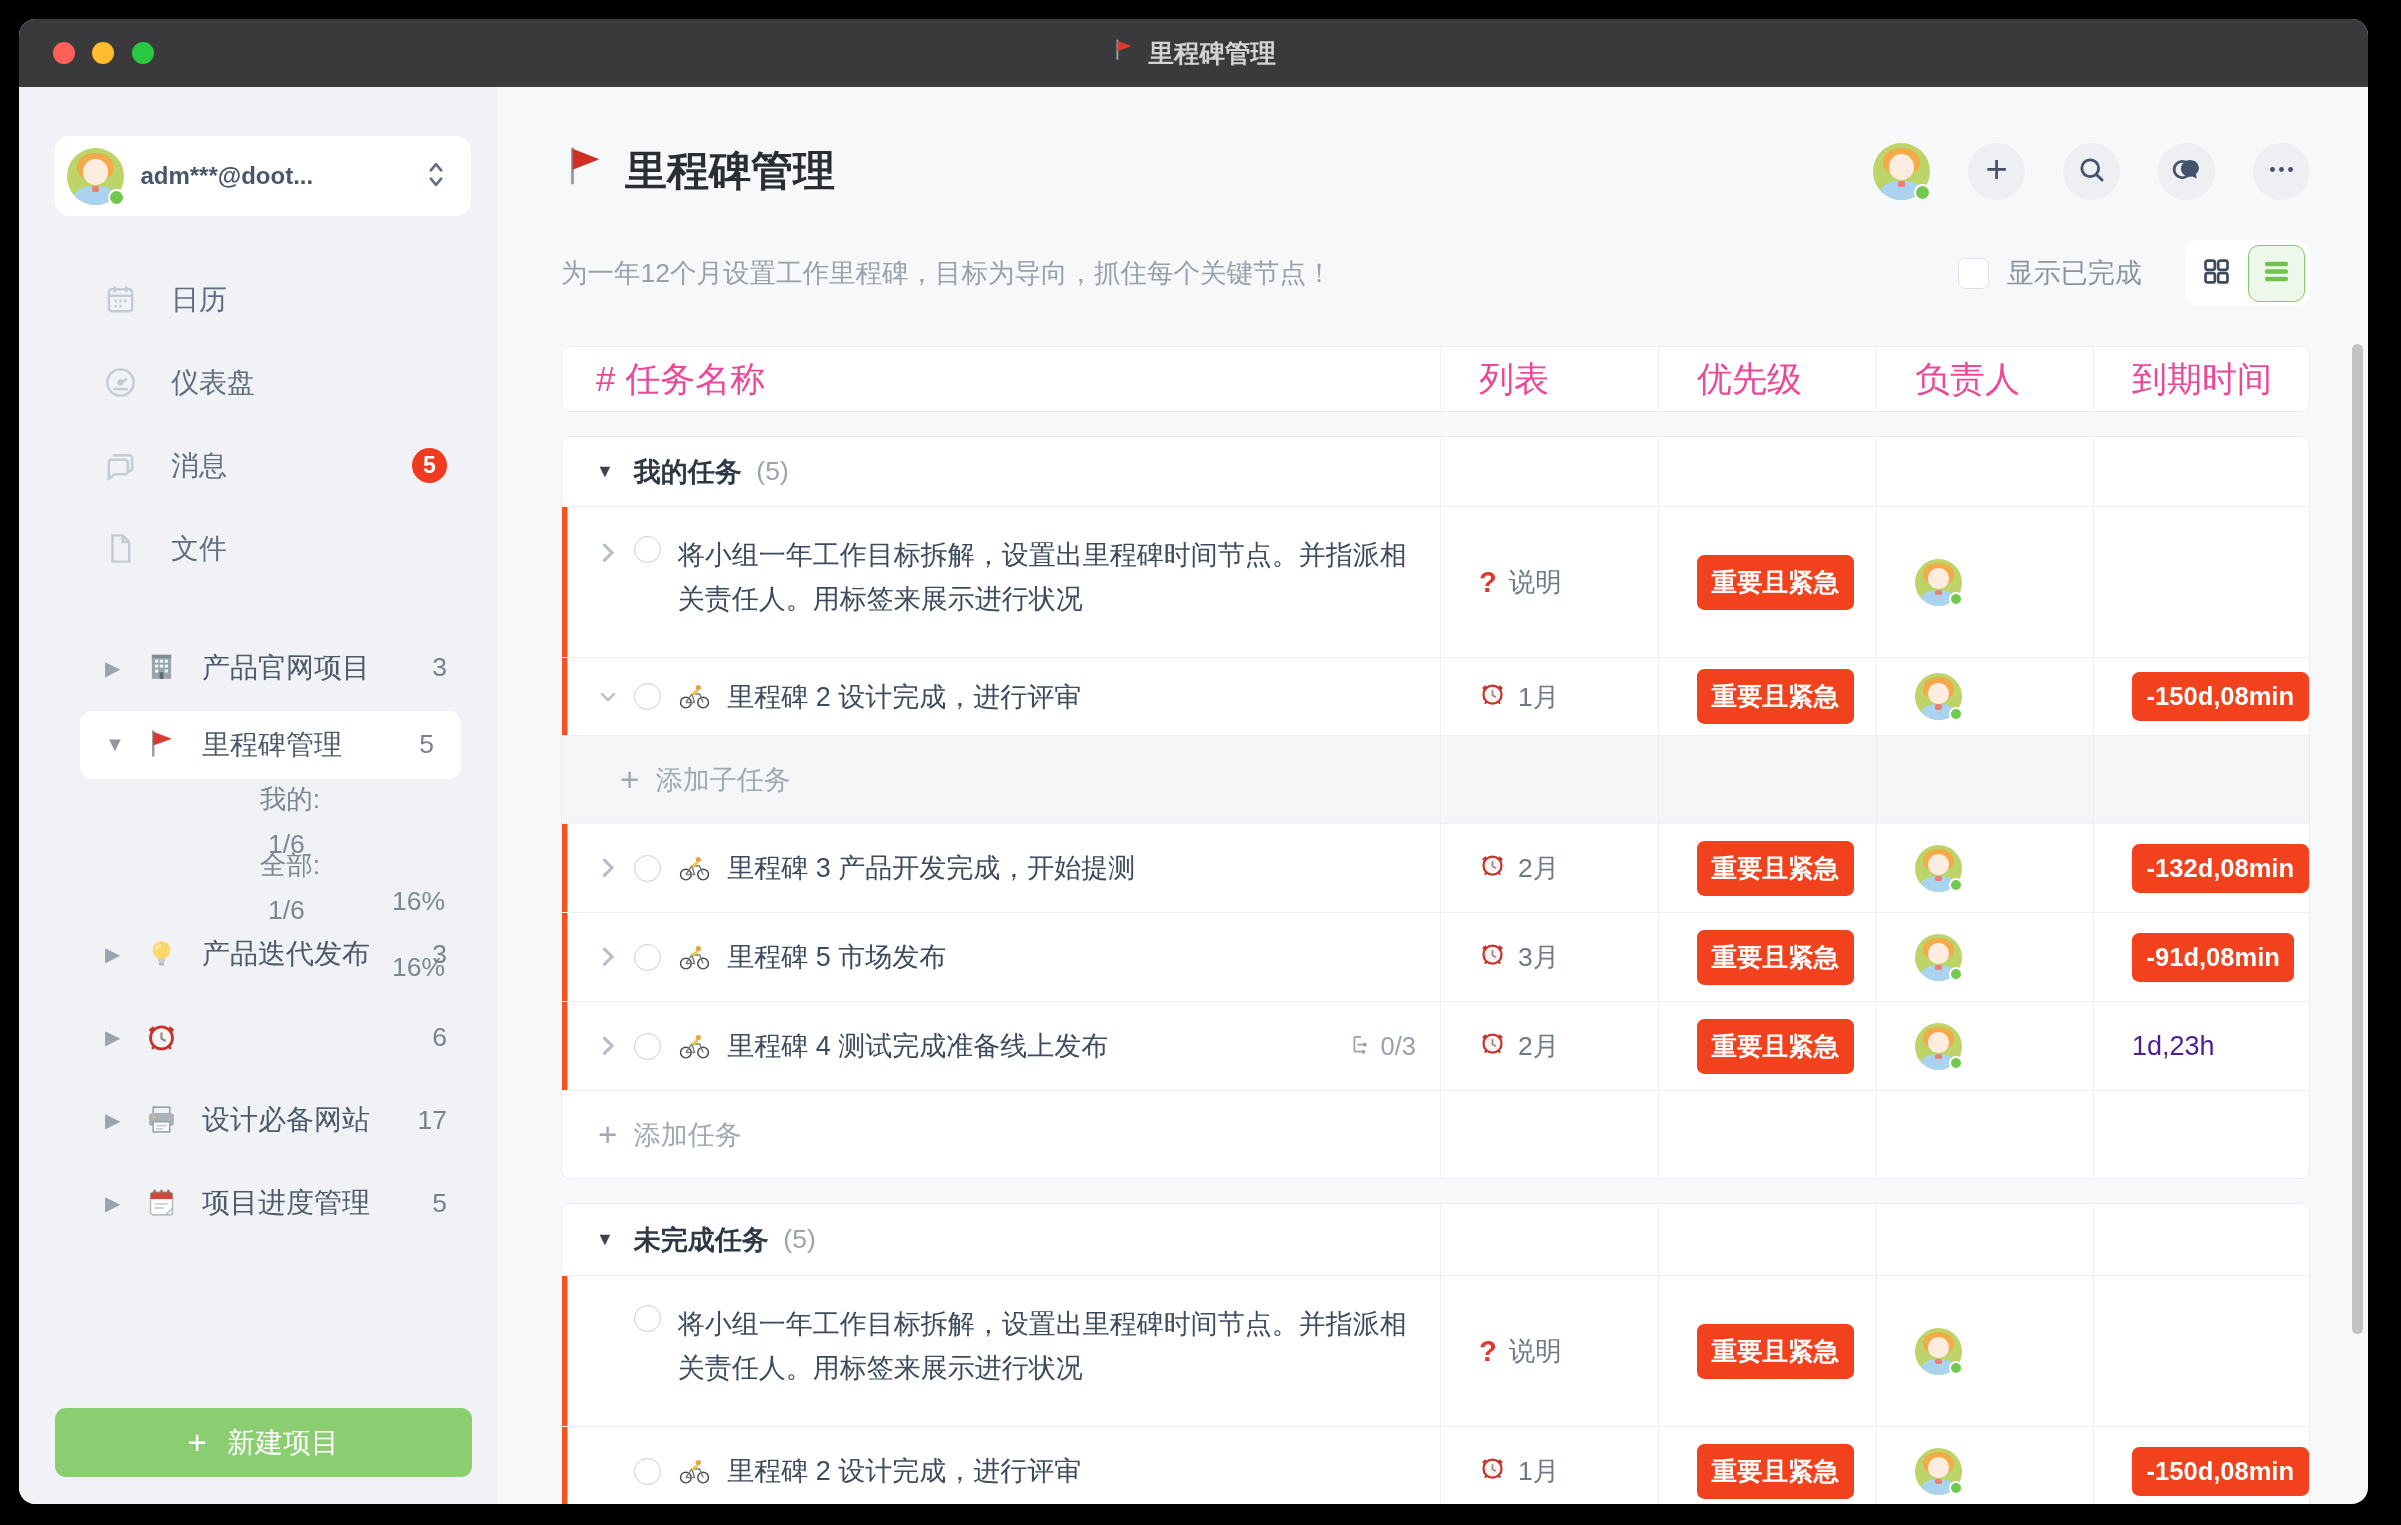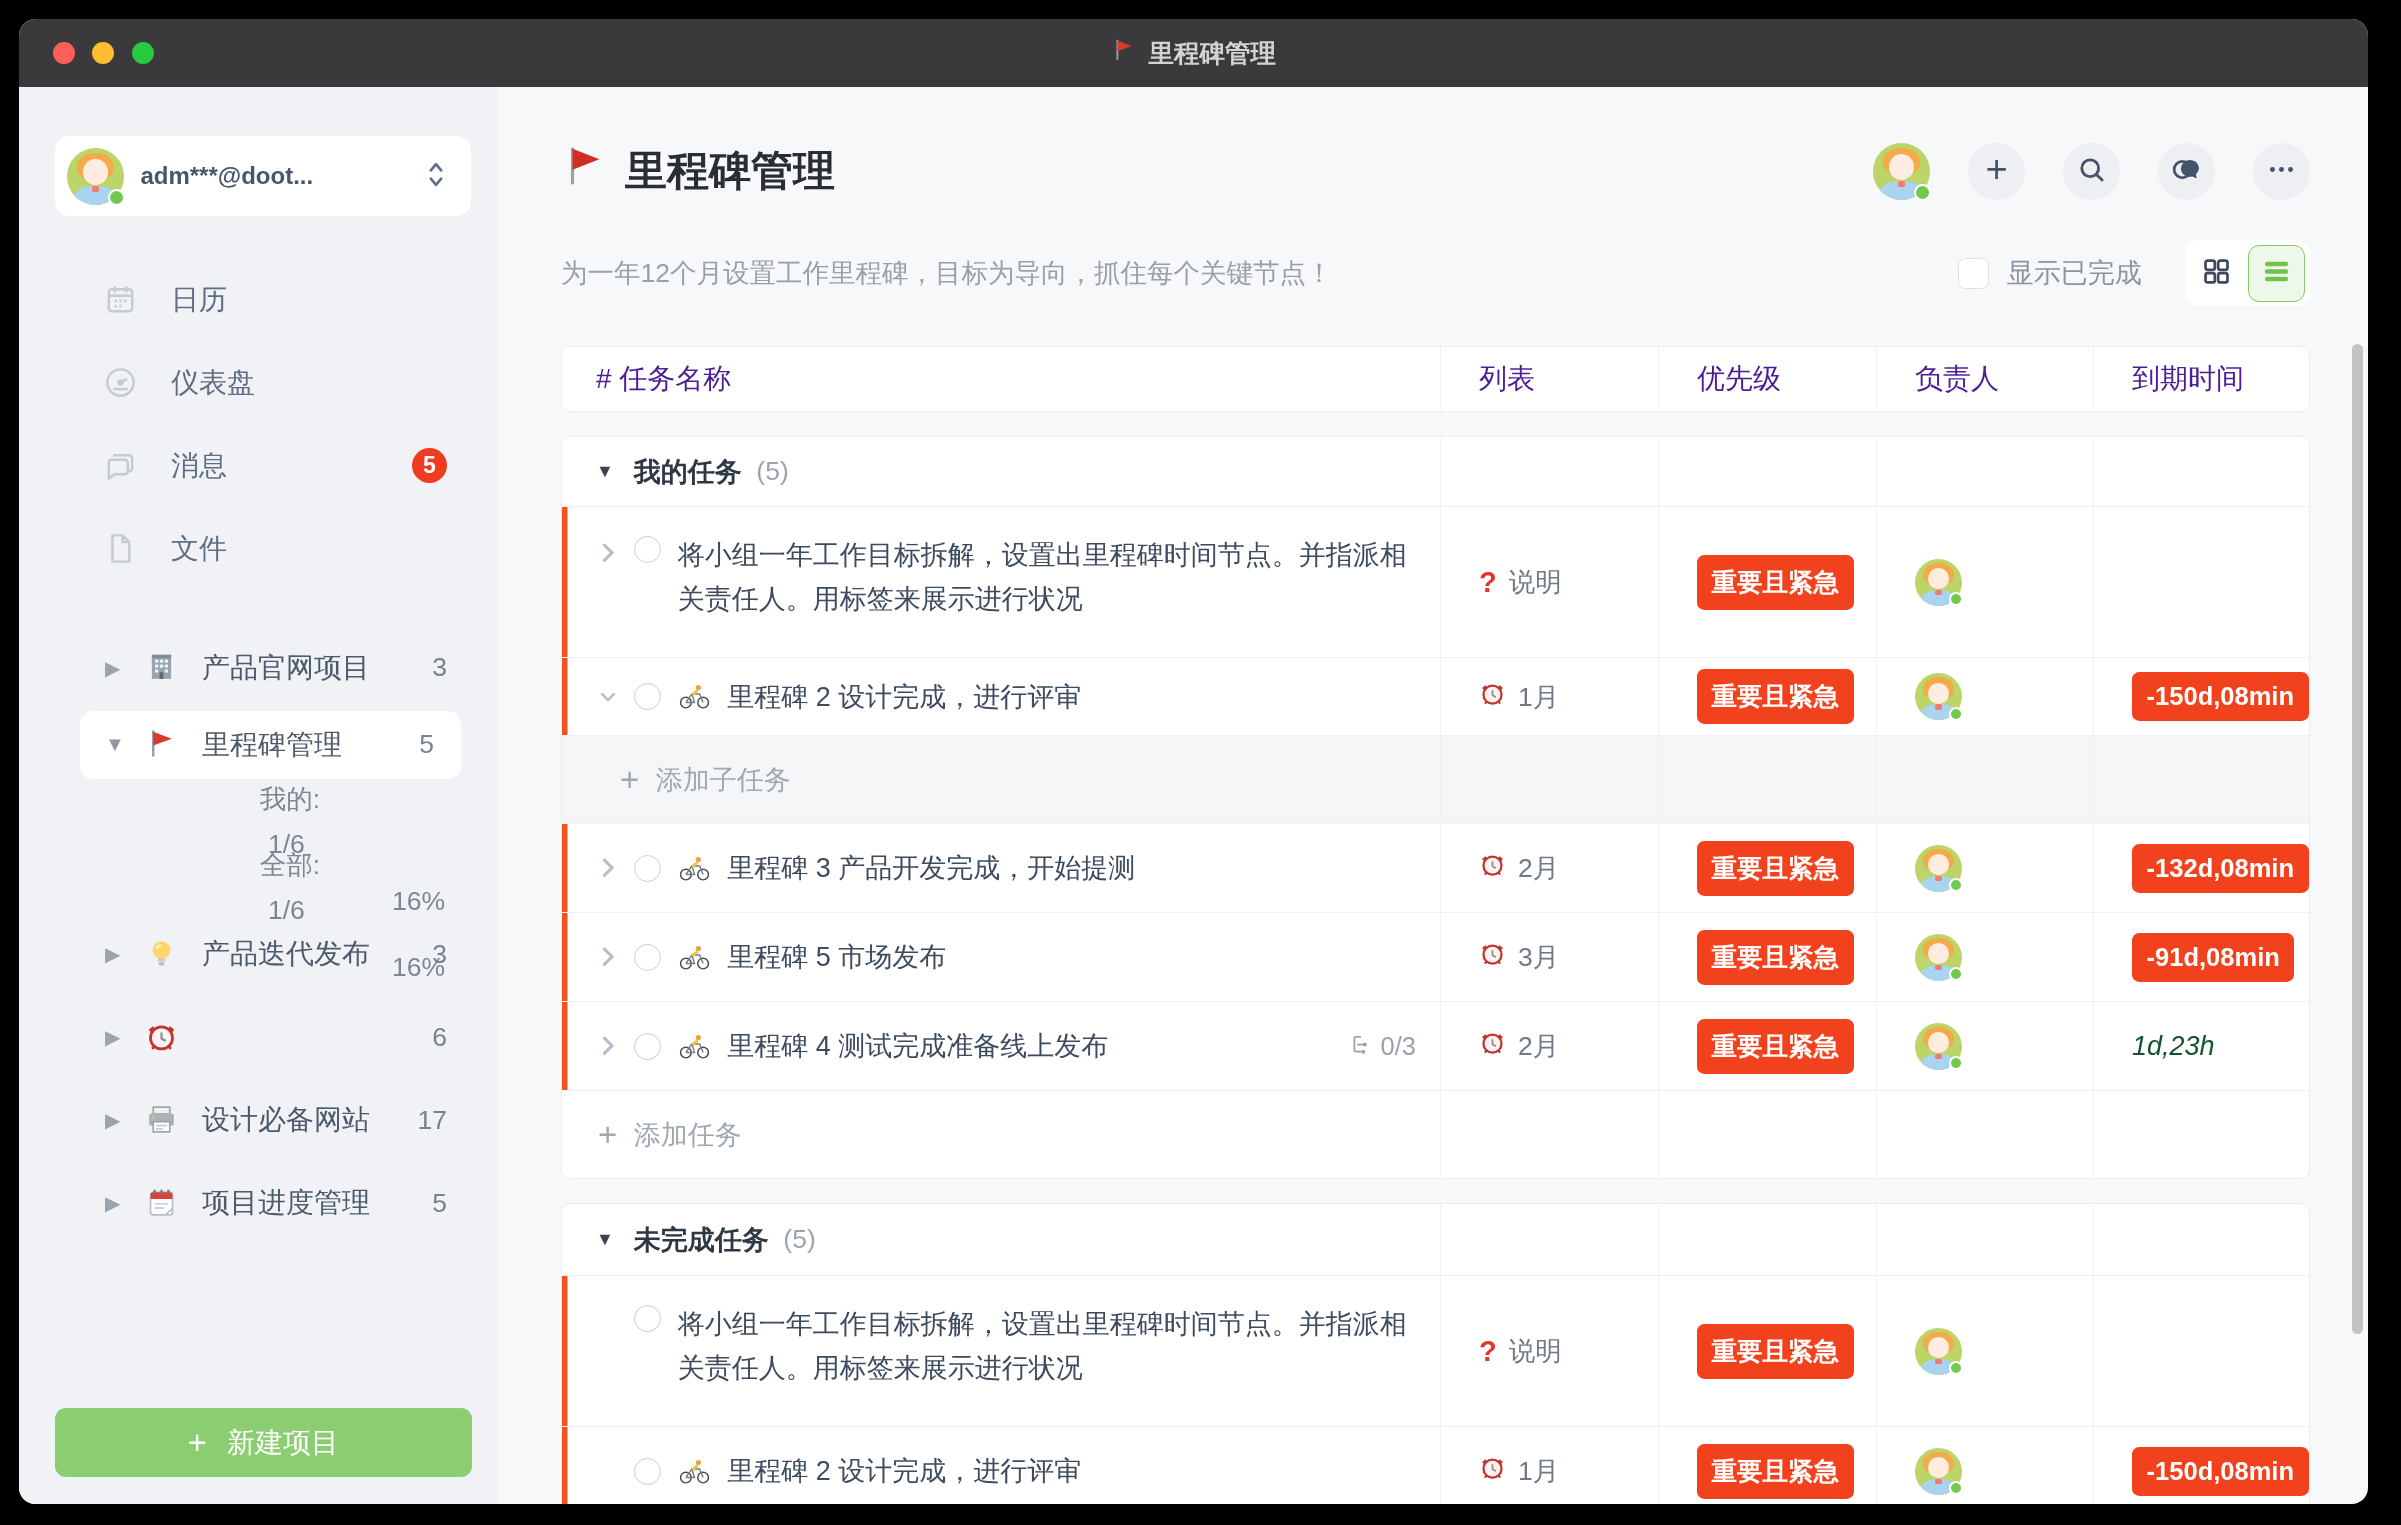--- a/index.html
+++ b/index.html
@@ -86,21 +86,21 @@
   
   .table { margin-top:40px; width:1749px; }
   .card { background:#fff; border:0.9px solid #ecedf0; border-radius:9px; overflow:hidden; }
   .gcard { margin-top:24px; }
   .trow { display:grid; grid-template-columns:878px 218px 218px 217px 214px; }
   .trow + .trow { border-top:0.9px solid #eef0f3; }
   .cell { border-left:0.9px solid #eef0f3; display:flex; align-items:center; padding-left:38px; min-width:0; }
   .cell:first-child { border-left:none; padding-left:36px; }
 
   .cols-head .trow { height:64px; }
-  .hcell { font-size:28px; color:#4c1d95; }
+  .hcell { font-size:35px; color:#ec4899; }
   .cols-head .cell:first-child { padding-left:34px; }
 
   .group-head { height:69px; }
   .group-head .cell:first-child { gap:20px; padding-left:34px; }
   .gtri { color:#3c434d; font-size:18px; }
   .gname { font-size:27px; font-weight:700; color:#2e3844; }
   .gcount { font-size:26.5px; color:#9ba3ae; margin-left:-5.5px; }
 
   .task { position:relative; box-shadow:inset 5.5px 0 0 #f4531f; }
   .task { height:89px; }
@@ -114,21 +114,21 @@
   .tcheck { width:27px; height:27px; flex:0 0 27px; border:1.8px solid #c9ced6; border-radius:50%; background:#fff; cursor:pointer; }
   .h-two .tcheck { margin-top:3.6px; }
   .temoji { width:33px; flex:0 0 33px; display:flex; justify-content:center; }
   .ttitle { font-size:27px; color:#3d4b5e; line-height:44px; }
   .sub-ind { margin-left:auto; display:flex; align-items:center; gap:9px; color:#99a1ad; font-size:25.5px; }
 
   .list { gap:12px; font-size:26.5px; color:#6f7987; }
   .qmark { color:#e2372a; font-weight:800; font-size:29px; }
   .badge { background:#f2411d; color:#fff; font-size:25.5px; font-weight:700; border-radius:7.3px;
     padding:10px 14.6px; white-space:nowrap; }
-  .due-plain { font-size:27px; color:#14532d;font-style:italic; }
+  .due-plain { font-size:27px; color:#4c1d95; }
 
   .addrow { height:88px; }
   .addrow .cell:first-child { gap:16.4px; color:#a0a8b3; font-size:27px; padding-left:36px; cursor:pointer; }
   .addrow .plus { font-size:33px; font-weight:300; color:#a0a8b3; }
   .subadd { background:#f5f6f8; }
   .subadd .cell { background:#f5f6f8; }
   .subadd .cell:first-child { padding-left:58px; }
 
   .scroll-thumb { position:absolute; right:4.6px; top:325px; width:11px; height:990px;
     border-radius:5.5px; background:#c3c3c6; }

